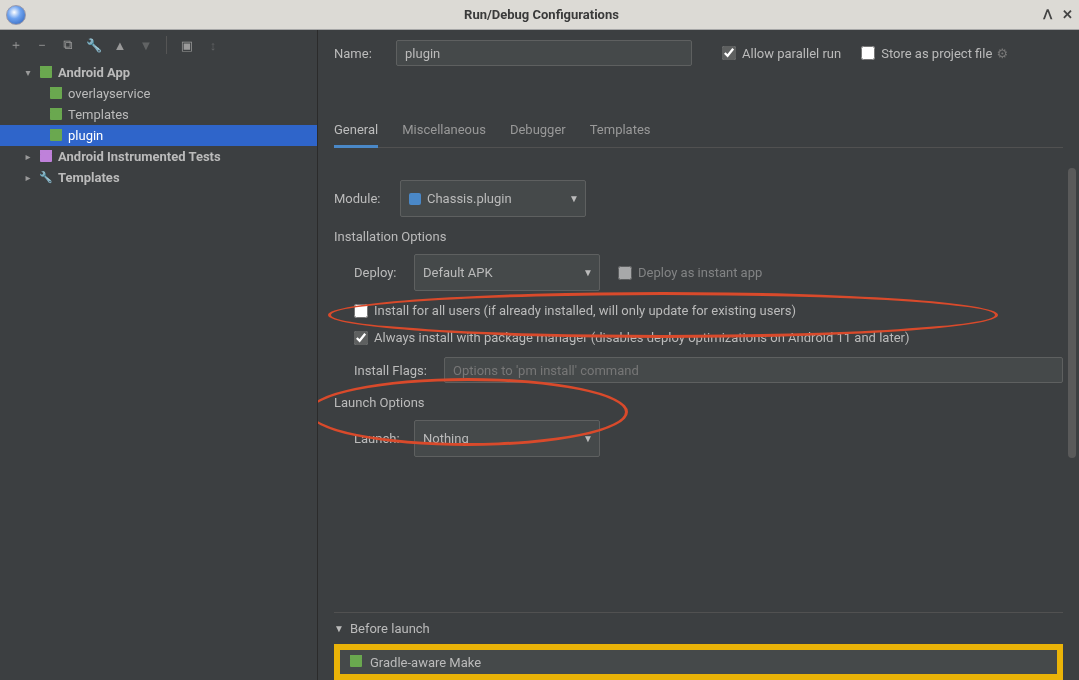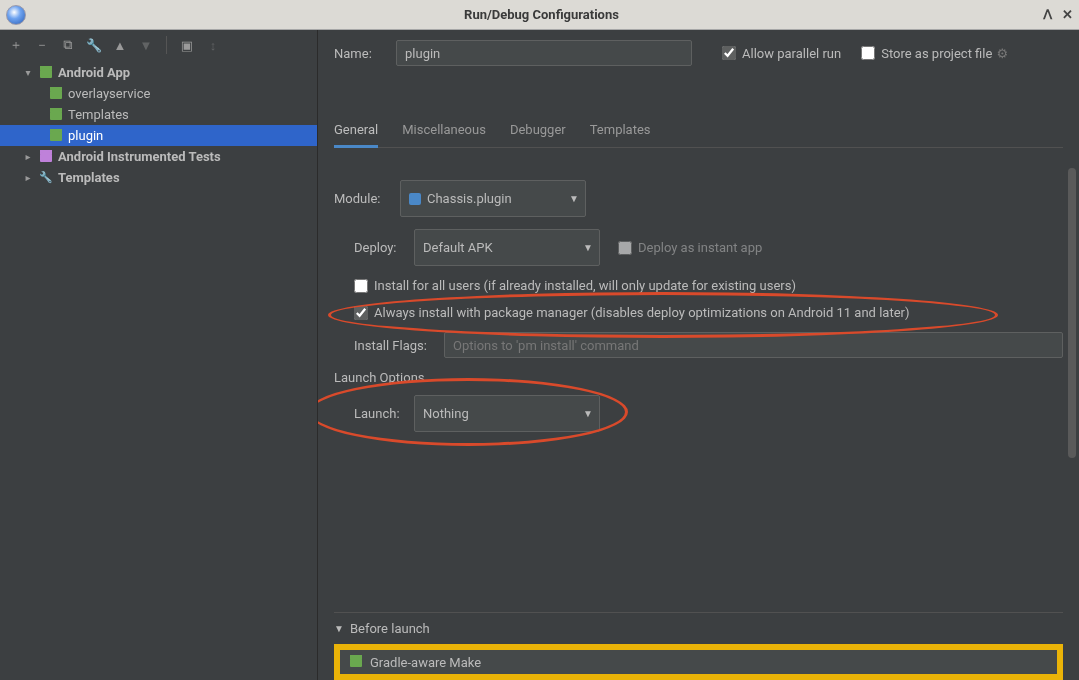--- a/index.html
+++ b/index.html
@@ -171,20 +171,21 @@
     <div class="pane">
       <div class="field-row">
         <div class="k" style="margin-left:0;width:66px">Module:</div>
         <div class="select" style="min-width:186px">
           <span class="moduleicon"></span>
           <span>Chassis.plugin</span>
           <span class="caret">▼</span>
         </div>
       </div>
 
+      <div class="section">Installation Options</div>
       <div class="field-row">
         <div class="k" style="width:60px">Deploy:</div>
         <div class="select" style="min-width:186px">
           <span>Default APK</span>
           <span class="caret">▼</span>
         </div>
         <label class="chk" style="margin-left:18px;opacity:.55">
           <input type="checkbox" style="">
           <span>Deploy as instant app</span>
         </label>

